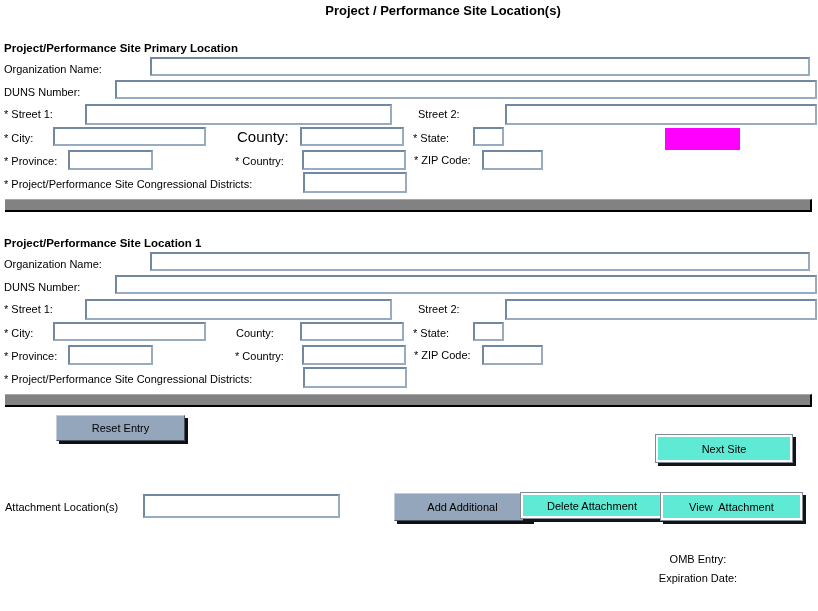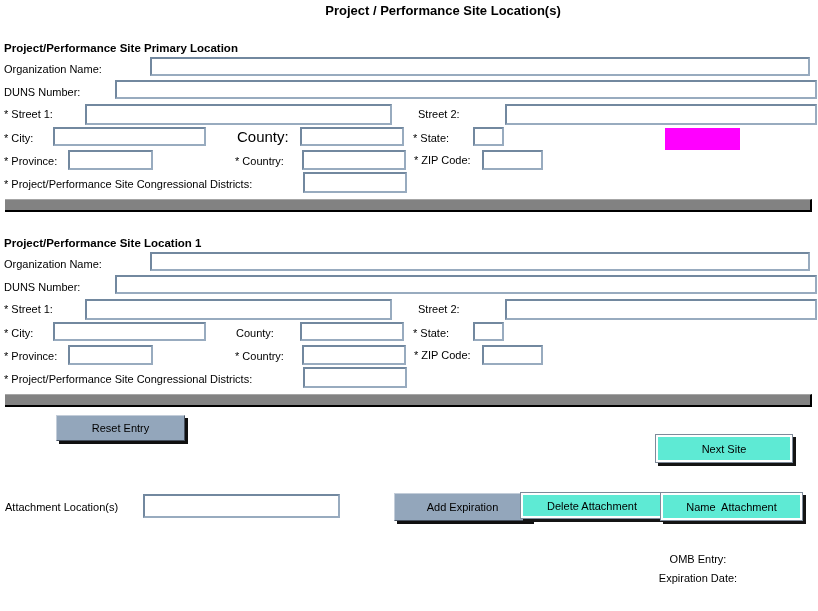--- a/index.html
+++ b/index.html
@@ -122,22 +122,22 @@
     <div class="bar" style="top: 157px; background-color: rgb(130, 130, 130);"></div>
   </div>
 
   <button class="btn btn-accent" style="left: 20px; top: 415px; width: 129px; height: 26px; background-color: rgb(147, 166, 187);">Reset Entry</button>
 
   <button class="btn btn-plain" style="left:655px; top:434px; width:138px; height:29px;">Next Site</button>
 
   <div class="lbl" style="left:5px; top:501px;">Attachment Location(s)</div>
   <input class="inp" style="left: 143px; top: 494px; width: 197px; height: 24px;" value="">
 
-  <button class="btn btn-accent" style="left: 358px; top: 493px; width: 137px; height: 28px; background-color: rgb(147, 166, 187);">Add Expiration</button>
+  <button class="btn btn-accent" style="left: 358px; top: 493px; width: 137px; height: 28px; background-color: rgb(147, 166, 187);">Add Additional</button>
   <button class="btn btn-plain" style="left:510px; top:492px; width:144px; height:27px;margin-left:10px;">Delete Attachment</button>
-  <button class="btn btn-plain" style="left:660px; top:492px; width:143px; height:29px;">Name  Attachment</button>
+  <button class="btn btn-plain" style="left:660px; top:492px; width:143px; height:29px;">View  Attachment</button>
 
   <div class="omb">
     <div>OMB Entry:</div>
     <div>Expiration Date:</div>
   </div>
 
 </div>
 
 </body></html>

